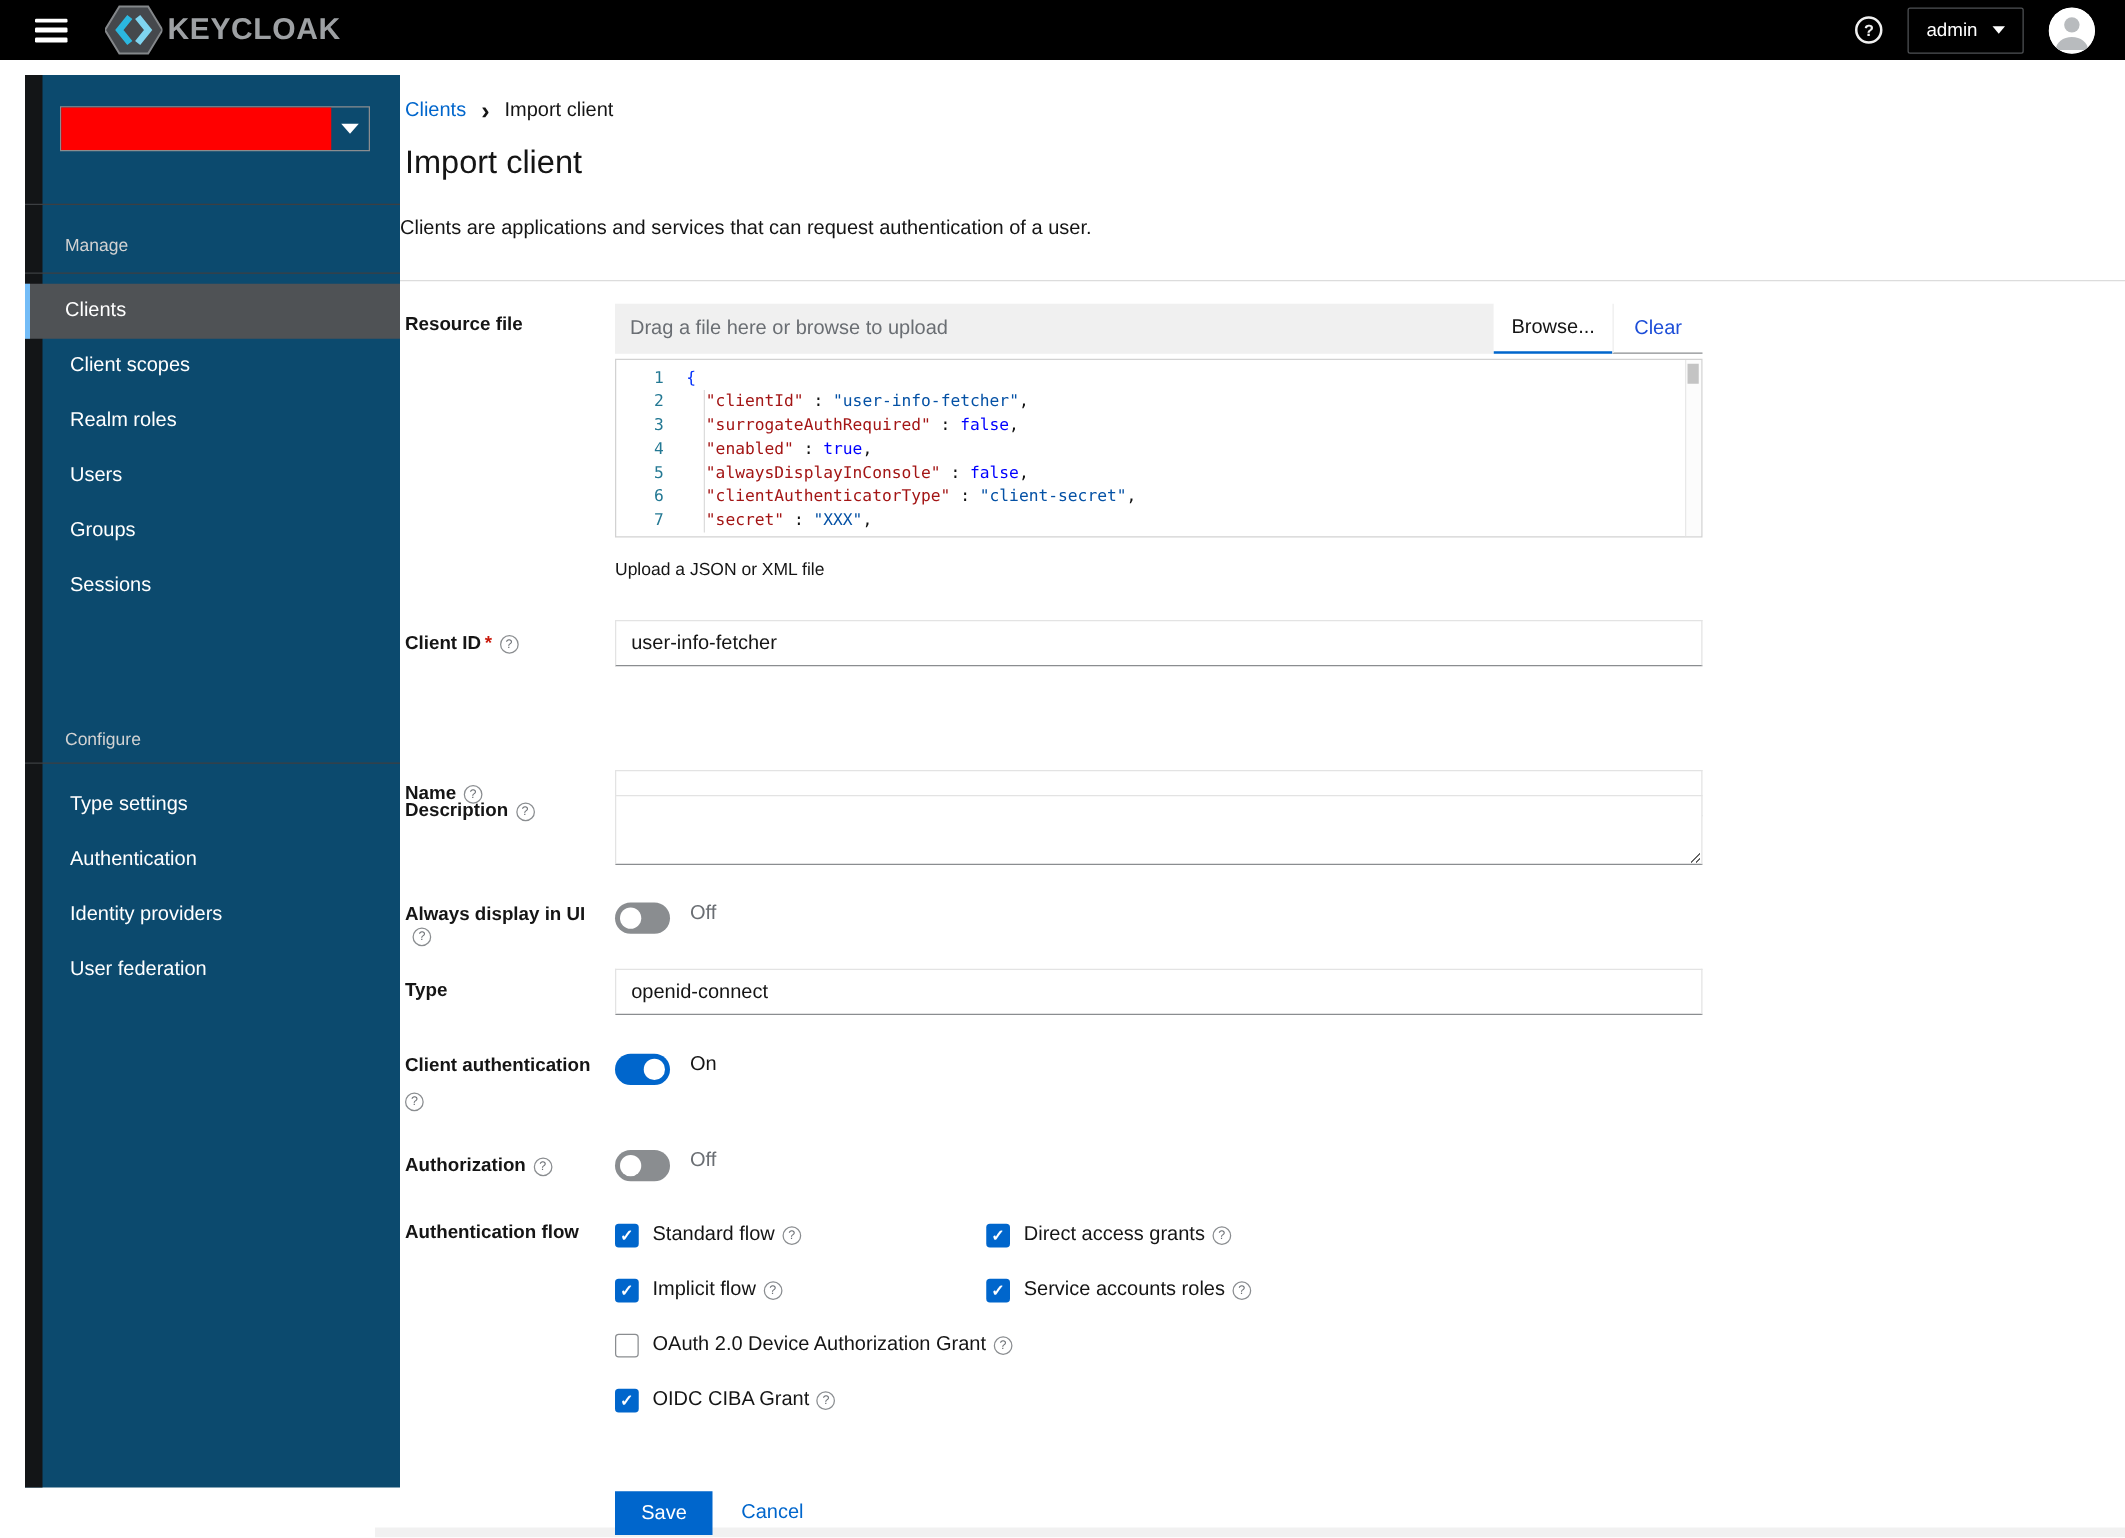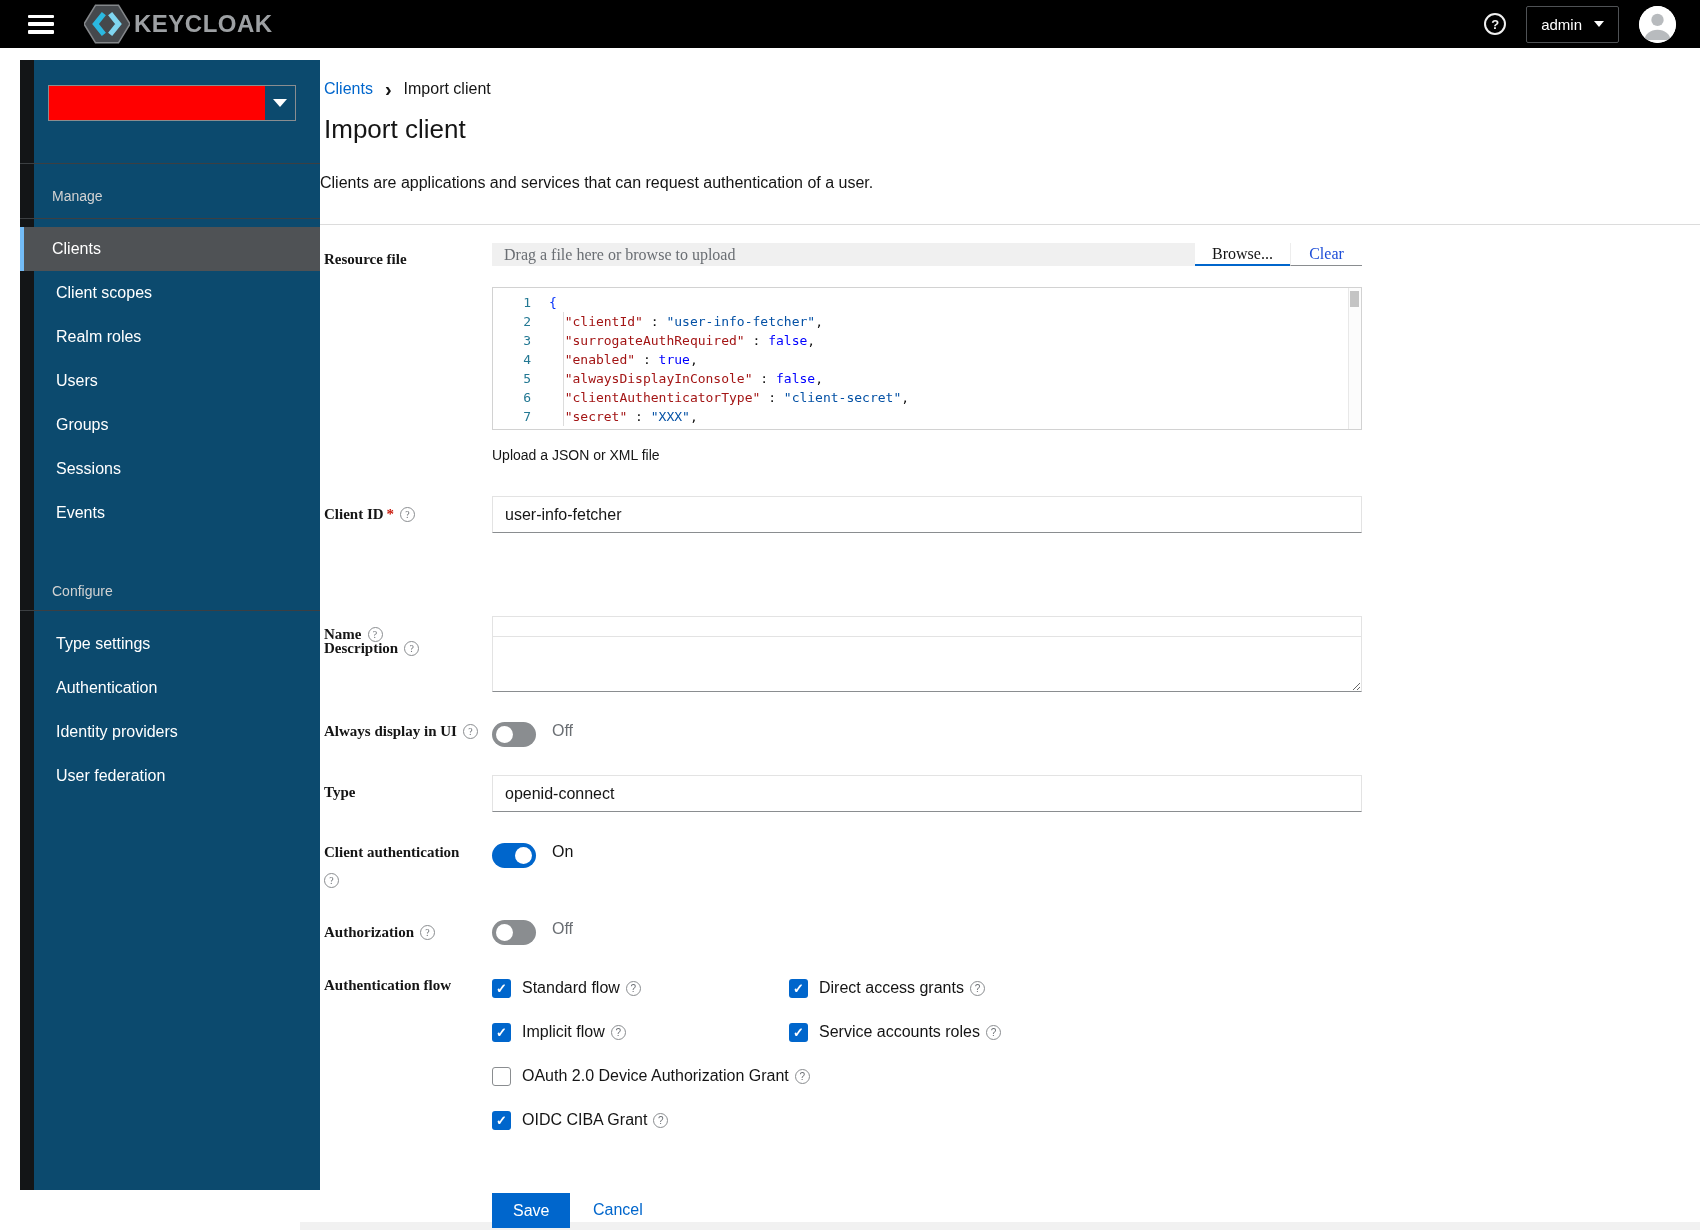--- a/index.html
+++ b/index.html
@@ -32,26 +32,26 @@
 
   
   .main { position:absolute; left:300px; top:60px; width:1400px; height:1170px; background:#fff; color:#151515; }
   .breadcrumb { position:absolute; left:24px; top:20px; display:flex; align-items:center; gap:12px; font-size:16px; }
   .breadcrumb .bc-link { color:#0066cc; text-decoration:none; cursor:pointer; }
   .bc-sep { font-size:20px; font-weight:700; line-height:16px; color:#151515; }
   .page-title { position:absolute; left:24px; top:54px; font-size:26px; font-weight:500; color:#151515; }
   .page-subtitle { position:absolute; left:20px; top:92px; font-size:16px; color:#151515;margin-top:22px; }
   .header-divider { position:absolute; left:0; top:164px; width:1400px; height:1px; background:#dcdcdc; }
 
-  .f-label { position:absolute; left:24px; width:162px; font-size:15px; font-weight:700; color:#151515; line-height:17px;font-family:Liberation Serif, serif; }
+  .f-label { position:absolute; left:24px; width:162px; font-size:15px; font-weight:700; color:#151515; line-height:17px; }
   .required { color:#c9190b; margin-left:3px; }
   .help-icon { display:inline-flex; width:15px; height:15px; border:1px solid #8a8d90; border-radius:50%; color:#6a6e73; font-size:10px; font-weight:400; align-items:center; justify-content:center; vertical-align:1px; margin-left:6px; flex:none; cursor:pointer; }
 
   
-  .upload-bar { position:absolute; left:192px; top:183px; width:870px; height:23px; display:flex;font-family:Liberation Serif, serif; }
+  .upload-bar { position:absolute; left:192px; top:183px; width:870px; height:40px; display:flex; }
   .upload-input { flex:1; background:#f0f0f0; display:flex; align-items:center; padding-left:12px; color:#6a6e73; font-size:16px; }
   .browse-btn { width:95px; background:#fff; border:none; border-bottom:2px solid #0066cc; font-size:16px; color:#151515; font-family:inherit; cursor:pointer; }
   .clear-btn { width:72px; background:#fff; border:none; border-left:1px solid #ededed; border-bottom:1px solid #8a8d90; font-size:16px; color:#1d4ed8; font-family:inherit; cursor:pointer; }
 
   
   .code-editor { position:absolute; left:192px; top:227px; width:870px; height:143px; border:1px solid #d2d2d2; background:#fff; padding-top:5px; overflow:hidden; }
   .code-line { display:flex; height:19px; line-height:19px; font-family:"DejaVu Sans Mono", monospace; font-size:13px; }
   .code-ln { width:56px; text-align:right; padding-right:18px; color:#237893; flex:none; }
   .code-content { white-space:pre; }
   .seg-key { color:#a31515; } .seg-string { color:#0451a5; } .seg-bool { color:#0000ff; }
@@ -126,21 +126,20 @@
   <div class="nav-divider" style="top:103px"></div>
   <div class="nav-title" style="top:128px">Manage</div>
   <div class="nav-divider" style="top:158px"></div>
   <div class="nav-list" style="top:167px">
       <div class="nav-item active">Clients</div>
       <div class="nav-item">Client scopes</div>
       <div class="nav-item">Realm roles</div>
       <div class="nav-item">Users</div>
       <div class="nav-item">Groups</div>
       <div class="nav-item">Sessions</div>
-      <div class="nav-item">Events</div>
     </div>
   <div class="nav-title" style="top:523px">Configure</div>
   <div class="nav-divider" style="top:550px"></div>
   <div class="nav-list" style="top:562px">
       <div class="nav-item">Type settings</div>
       <div class="nav-item">Authentication</div>
       <div class="nav-item">Identity providers</div>
       <div class="nav-item">User federation</div>
     </div>
 </nav>

